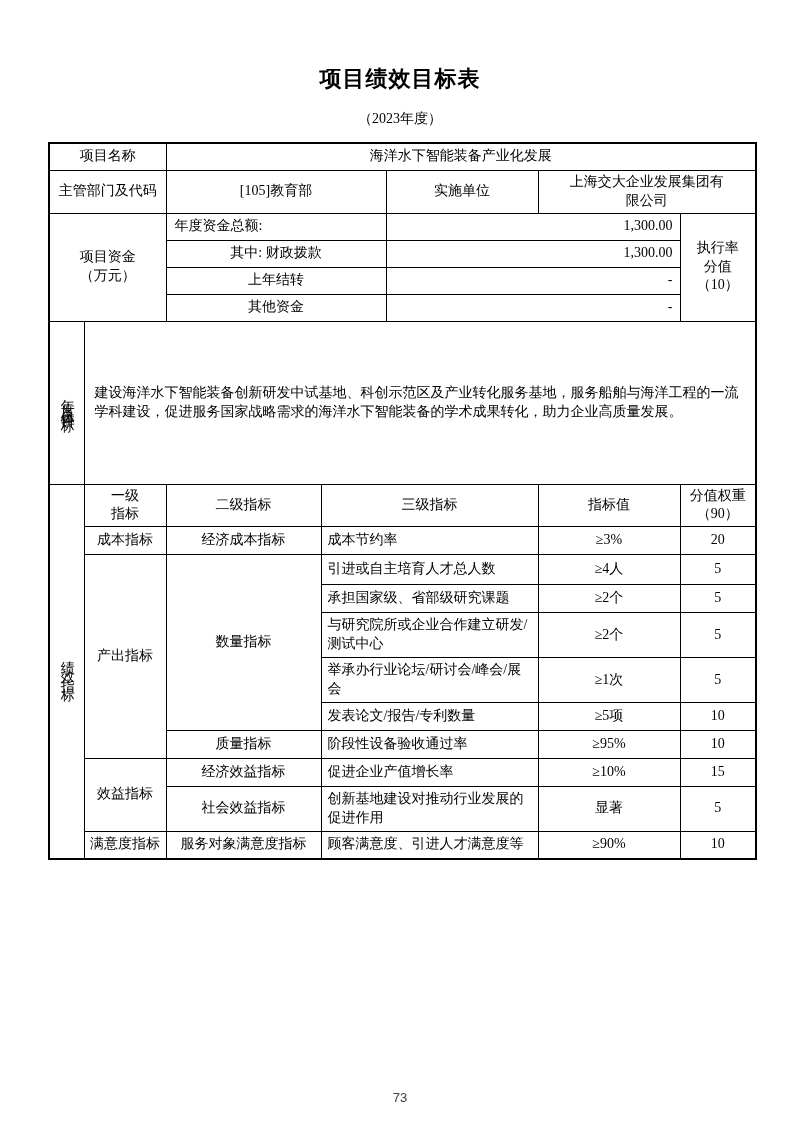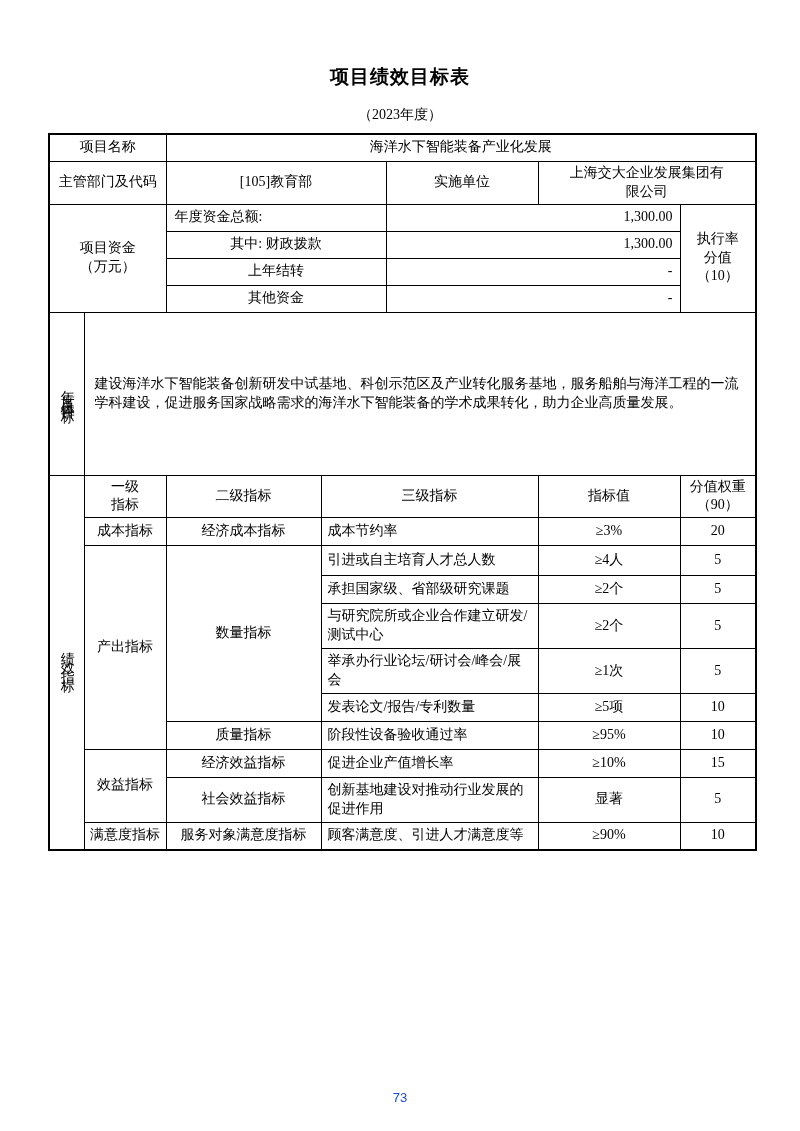--- a/index.html
+++ b/index.html
@@ -10,34 +10,34 @@
     height: 1131px;
     margin: 0 auto;
     background: #ffffff;
     color: #000;
     font-family: "Liberation Serif", "DejaVu Serif", serif;
     overflow: hidden;
   }
   .title {
     margin-top: 64px;
     text-align: center;
-    font-size: 19px;
+    font-size: 22px;
     font-weight: bold;
     font-family: "Liberation Sans", "DejaVu Sans", sans-serif;
     letter-spacing: 1px;
   }
   .subtitle {
     margin-top: 16px;
     text-align: center;
     font-size: 14px;
   }
   table.main {
     position: absolute;
     left: 48px;
-    top: 133px;
+    top: 142px;
     width: 707px;
     border-collapse: collapse;
     table-layout: fixed;
     border: 2.5px solid #000;
   }
   table.main td {
     border: 1.5px solid #000;
     font-size: 14px;
     line-height: 1.35;
     padding: 2px 4px;
@@ -65,21 +65,21 @@
   .h42 { height: 42px; }
   .h43 { height: 43px; }
   .h163 { height: 163px; padding-left: 20px; }
   .pageno {
     position: absolute;
     bottom: 26px;
     left: 0;
     width: 100%;
     text-align: center;
     font-size: 13px;
-    color: #1d4ed8;
+    color: #404040;
     font-family: "Liberation Sans", "DejaVu Sans", sans-serif;
   }
 </style>
 </head>
 <body>
 
 <div class="page">
 
   <h1 class="title">项目绩效目标表</h1>
   <div class="subtitle">（2023年度）</div>

